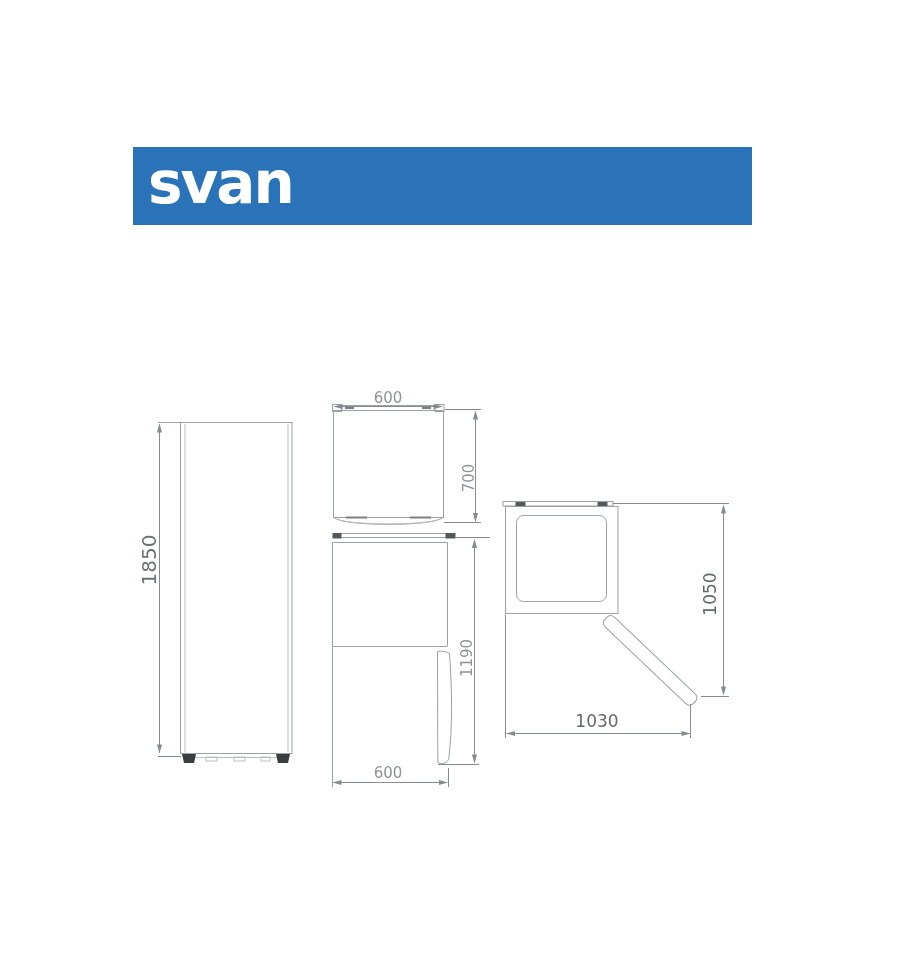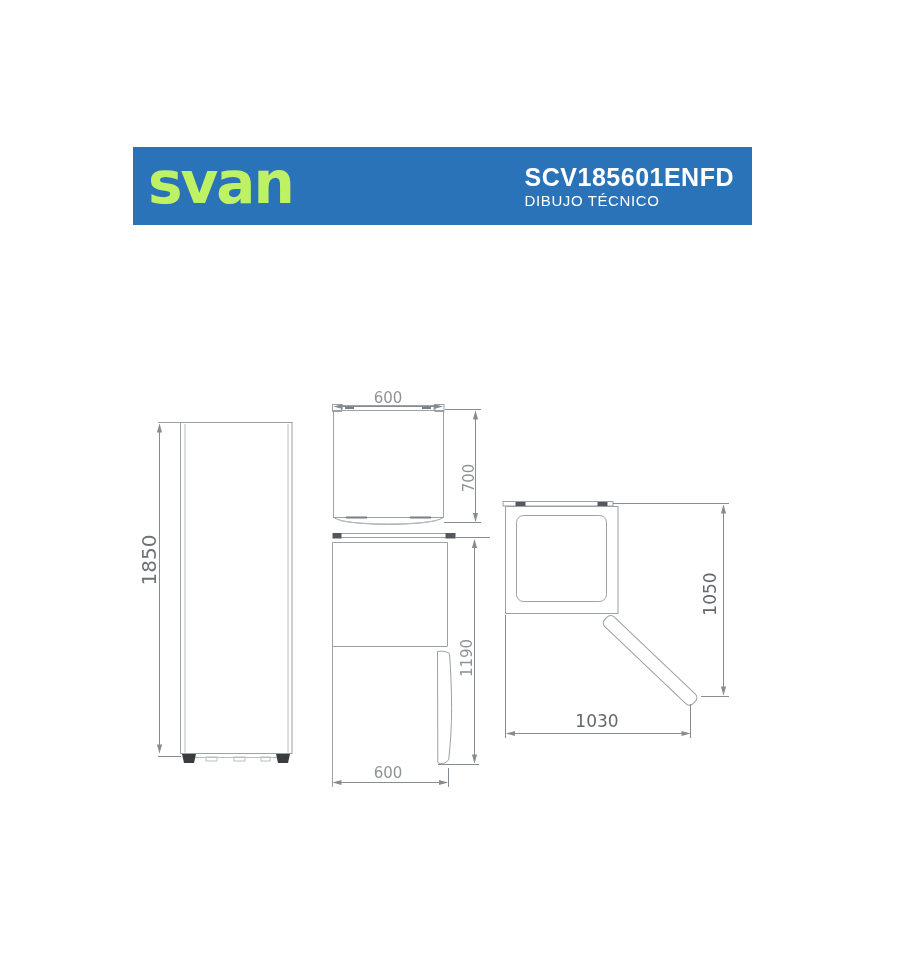--- a/index.html
+++ b/index.html
@@ -2,21 +2,21 @@
 <html><head>
 <meta charset="utf-8">
 <style>
   html,body{margin:0;padding:0;background:#ffffff;}
   .page{position:relative;width:900px;height:962px;background:#ffffff;overflow:hidden;
         font-family:"Liberation Sans",sans-serif;}
   
   .header{position:absolute;left:133px;top:147px;width:619px;height:78px;
           background:#2b73b8;display:flex;justify-content:space-between;align-items:center;
           padding:0 18px 0 15px;box-sizing:border-box;}
-  .logo{color:#bef264;font-family:"DejaVu Sans",sans-serif;font-weight:bold;
+  .logo{color:#ffffff;font-family:"DejaVu Sans",sans-serif;font-weight:bold;
         font-size:58px;letter-spacing:-2px;line-height:1;margin-top:-6px;}
   .header-right{display:flex;flex-direction:column;align-items:flex-start;color:#ffffff;}
   .model{font-size:25px;font-weight:bold;line-height:28px;letter-spacing:0.5px;}
   .subtitle{font-size:15px;line-height:19px;letter-spacing:0.6px;}
   
   svg{position:absolute;left:0;top:0;}
   .ln{stroke:#9ba1a6;stroke-width:1;fill:none;}
   .ln-light{stroke:#b9bec2;stroke-width:1;fill:none;}
   .dim{stroke:#878c90;stroke-width:1;fill:none;}
   .arrow{fill:#878c90;stroke:none;}
@@ -27,24 +27,20 @@
   .dim-text-lg{font-family:"DejaVu Sans",sans-serif;font-size:20px;fill:#6d7276;}
   .dim-text-md{font-family:"DejaVu Sans",sans-serif;font-size:17px;fill:#63686c;}
 </style>
 </head>
 <body>
 
 <div class="page">
 
   <div class="header">
     <div class="logo">svan</div>
-    <div class="header-right">
-      <div class="model">SCV185601ENFD</div>
-      <div class="subtitle">DIBUJO TÉCNICO</div>
-    </div>
   </div>
 
   <svg width="900" height="962" viewBox="0 0 900 962">
 
     <g>
       <path class="ln" d="M158,422.5 H292.5"></path>
       <rect class="ln" x="180.5" y="422.5" width="111.5" height="331"></rect>
       <path class="ln-light" d="M185,424 V752.5 M288,424 V752.5"></path>
       <path class="ln-light" d="M186,757.5 H287"></path>
       <path class="foot" d="M182,754 h14 l-2,9 h-10 z"></path>

